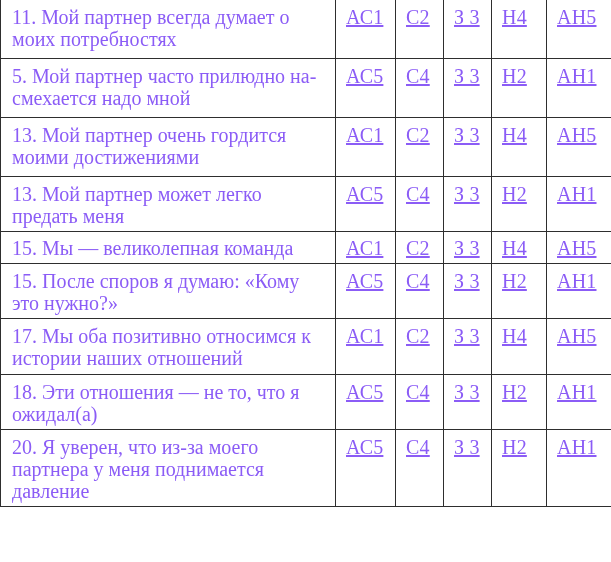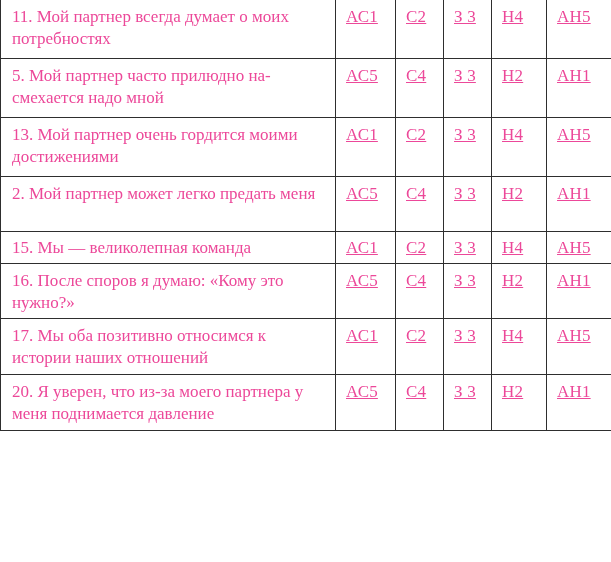--- a/index.html
+++ b/index.html
@@ -2,22 +2,22 @@
 <html><head>
 <meta charset="utf-8">
 <style>
   html, body { margin: 0; padding: 0; background: #ffffff; }
   body { width: 611px; height: 562px; overflow: hidden; }
   table {
     border-collapse: collapse;
     table-layout: fixed;
     width: 611px;
     font-family: "Liberation Serif", "DejaVu Serif", serif;
-    font-size: 17px;
-    color: #ec4899;
+    font-size: 20px;
+    color: #8b5cf6;
     margin-top: -1px;
   }
   td {
     border: 1.5px solid #2e2e2e;
     vertical-align: top;
     padding: 6px 8px 4px 10px;
     line-height: 22px;
     box-sizing: border-box;
   }
   td.stmt { padding-left: 11px; }
@@ -67,51 +67,59 @@
     </tr>
     <tr class="h59">
       <td class="stmt">13. Мой партнер очень гордится мои­ми достижениями</td>
       <td class="opt">АС1</td>
       <td class="opt">С2</td>
       <td class="opt">З 3</td>
       <td class="opt">Н4</td>
       <td class="opt">АН5</td>
     </tr>
     <tr class="h55">
-      <td class="stmt">2. Мой партнер может легко предать меня</td>
+      <td class="stmt">13. Мой партнер может легко предать меня</td>
       <td class="opt">АС5</td>
       <td class="opt">С4</td>
       <td class="opt">З 3</td>
       <td class="opt">Н2</td>
       <td class="opt">АН1</td>
     </tr>
     <tr class="h32">
       <td class="stmt">15. Мы — великолепная команда</td>
       <td class="opt">АС1</td>
       <td class="opt">С2</td>
       <td class="opt">З 3</td>
       <td class="opt">Н4</td>
       <td class="opt">АН5</td>
     </tr>
     <tr class="h55">
-      <td class="stmt">16. После споров я думаю: «Кому это нужно?»</td>
+      <td class="stmt">15. После споров я думаю: «Кому это нужно?»</td>
       <td class="opt">АС5</td>
       <td class="opt">С4</td>
       <td class="opt">З 3</td>
       <td class="opt">Н2</td>
       <td class="opt">АН1</td>
     </tr>
     <tr class="h56">
       <td class="stmt">17. Мы оба позитивно относимся к истории наших отношений</td>
       <td class="opt">АС1</td>
       <td class="opt">С2</td>
       <td class="opt">З 3</td>
       <td class="opt">Н4</td>
       <td class="opt">АН5</td>
     </tr>
+    <tr class="h55">
+      <td class="stmt">18. Эти отношения — не то, что я ожидал(а)</td>
+      <td class="opt">АС5</td>
+      <td class="opt">С4</td>
+      <td class="opt">З 3</td>
+      <td class="opt">Н2</td>
+      <td class="opt">АН1</td>
+    </tr>
     <tr class="h56">
       <td class="stmt">20. Я уверен, что из-за моего партне­ра у меня поднимается давление</td>
       <td class="opt">АС5</td>
       <td class="opt">С4</td>
       <td class="opt">З 3</td>
       <td class="opt">Н2</td>
       <td class="opt">АН1</td>
     </tr>
   </tbody>
 </table>

